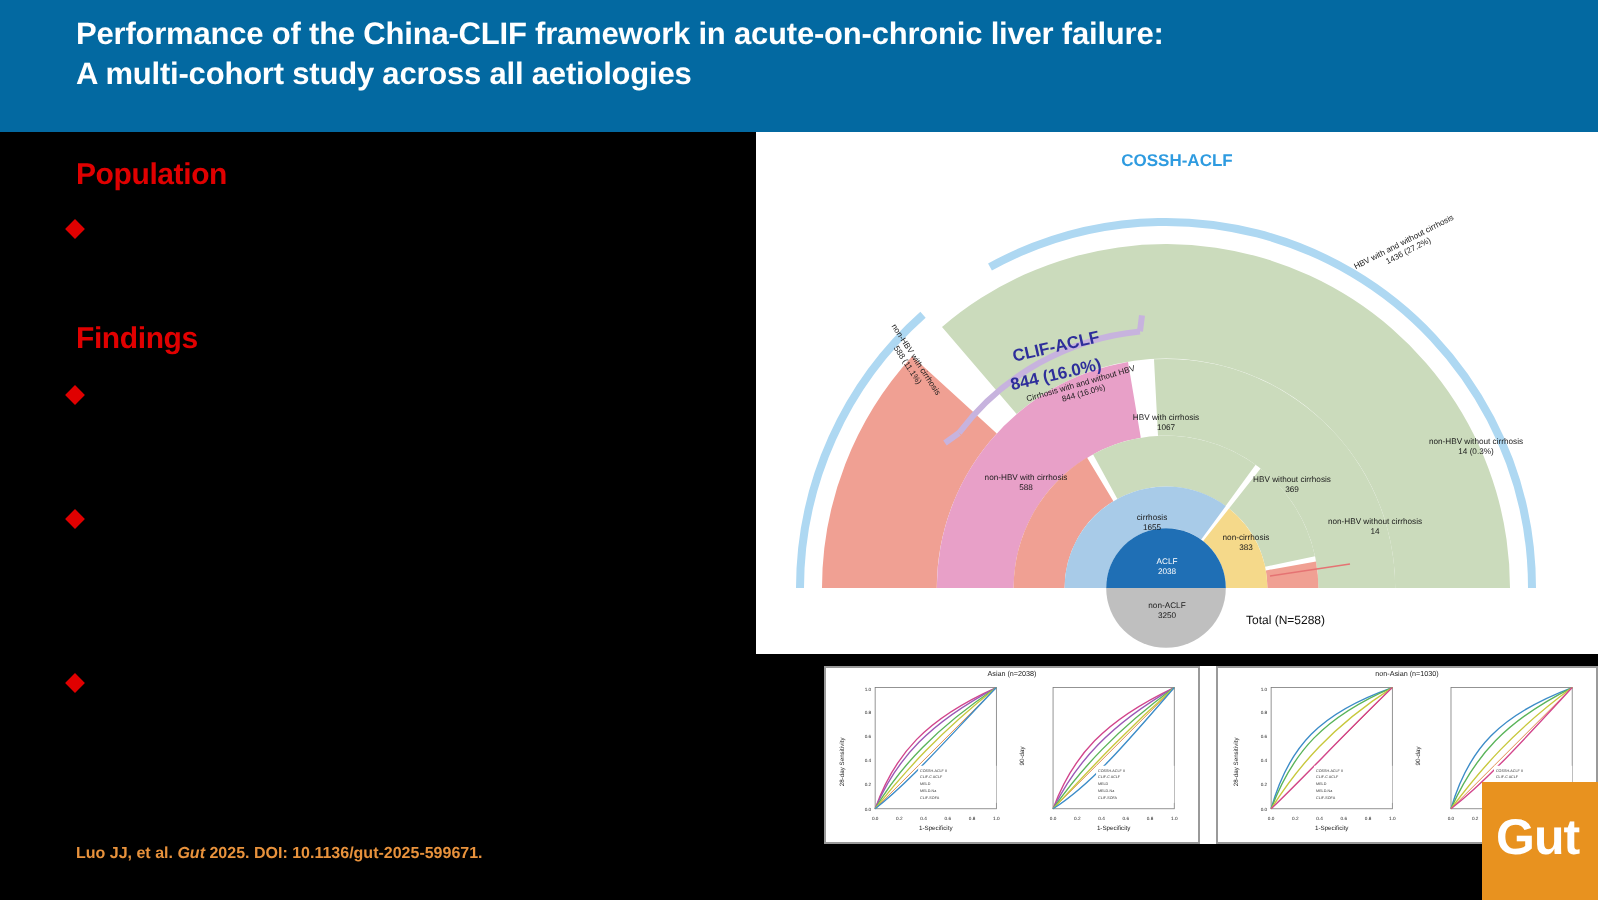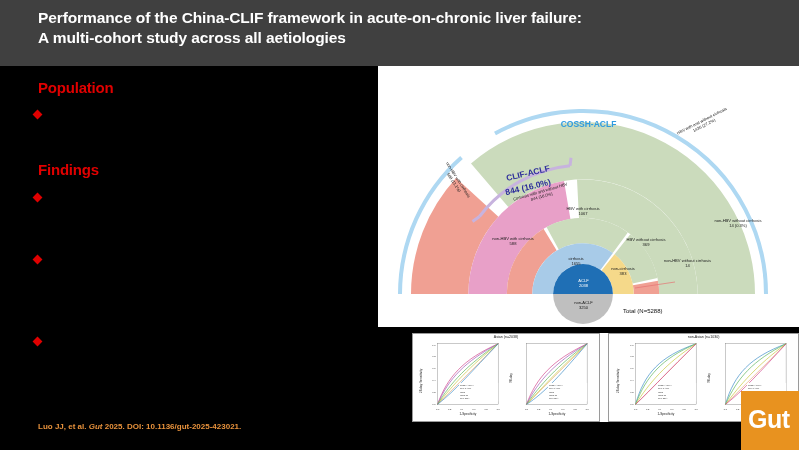--- a/index.html
+++ b/index.html
@@ -6,21 +6,21 @@
   body{
     width:799px;height:450px;
     background:#000000;
     font-family:"Liberation Sans", sans-serif;
     overflow:hidden;
     position:relative;
   }
   
   #header{
     position:absolute;left:0;top:0;width:799px;height:66px;
-    background:#404040;
+    background:#0369a1;
   }
   #header .title{
     position:absolute;left:38px;top:8px;width:740px;
     color:#FFFFFF;font-size:15.5px;font-weight:bold;line-height:1.32;
     letter-spacing:-0.1px;
   }
   
   #left{
     position:absolute;left:0;top:66px;width:346px;height:384px;
   }
@@ -104,21 +104,21 @@
   <div class="bullet-text" style="left:50px;top:186px;width:300px;"></div>
 
   <div class="bullet" style="left:34px;top:272px;"></div>
   <div class="bullet-text" style="left:50px;top:268px;width:300px;"></div>
 </div>
 
 <div id="citation">
   <span>Luo JJ, et al.</span>
   <i>Gut</i>
   <span>2025.</span>
-  <span>DOI: 10.1136/gut-2025-423021.</span>
+  <span>DOI: 10.1136/gut-2025-599671.</span>
 </div>
 
 <div id="fig-main">
   <svg class="roc-plot" viewBox="0 0 421 261">
     <defs>
       
     </defs>
     <g transform="translate(205,228)">
 
       <path d="M -183 0 A 183 183 0 0 1 -121.5 -136.6" fill="none" stroke="#AED8F2" stroke-width="4"></path>
@@ -145,21 +145,21 @@
       <path d="M 31.5 -39.8 A 50.7 50.7 0 0 1 50.7 0 L 29.9 0 A 29.9 29.9 0 0 0 18.6 -23.5 Z" fill="#F5D98A"></path>
 
       <path d="M -29.9 0 A 29.9 29.9 0 0 1 29.9 0 Z" fill="#1F6FB5"></path>
 
       <path d="M -29.9 0 A 29.9 29.9 0 0 0 29.9 0 Z" fill="#BFBFBF"></path>
 
       <line x1="52" y1="-6" x2="92" y2="-12" stroke="#E57373" stroke-width="0.7"></line>
     </g>
   </svg>
 
-  <div class="dlabel big cossh" style="left:0;top:9px;width:421px;margin-top:44px;">COSSH-ACLF</div>
+  <div class="dlabel big cossh" style="left:0;top:9px;width:421px;">COSSH-ACLF</div>
 
   <div class="dlabel big clif" style="left:90px;top:102px;width:120px;transform:rotate(-13deg);">CLIF-ACLF</div>
   <div class="dlabel big clif" style="left:90px;top:116px;width:120px;transform:rotate(-13deg);">844 (16.0%)</div>
 
   <div style="position:absolute;left:18px;top:110px;width:120px;transform:rotate(57deg);">
     <div class="dlabel" style="position:static;width:120px;">non-HBV with cirrhosis</div>
     <div class="dlabel" style="position:static;width:120px;">588 (11.1%)</div>
   </div>
 
   <div style="position:absolute;left:245px;top:52px;width:160px;transform:rotate(-27deg);">

